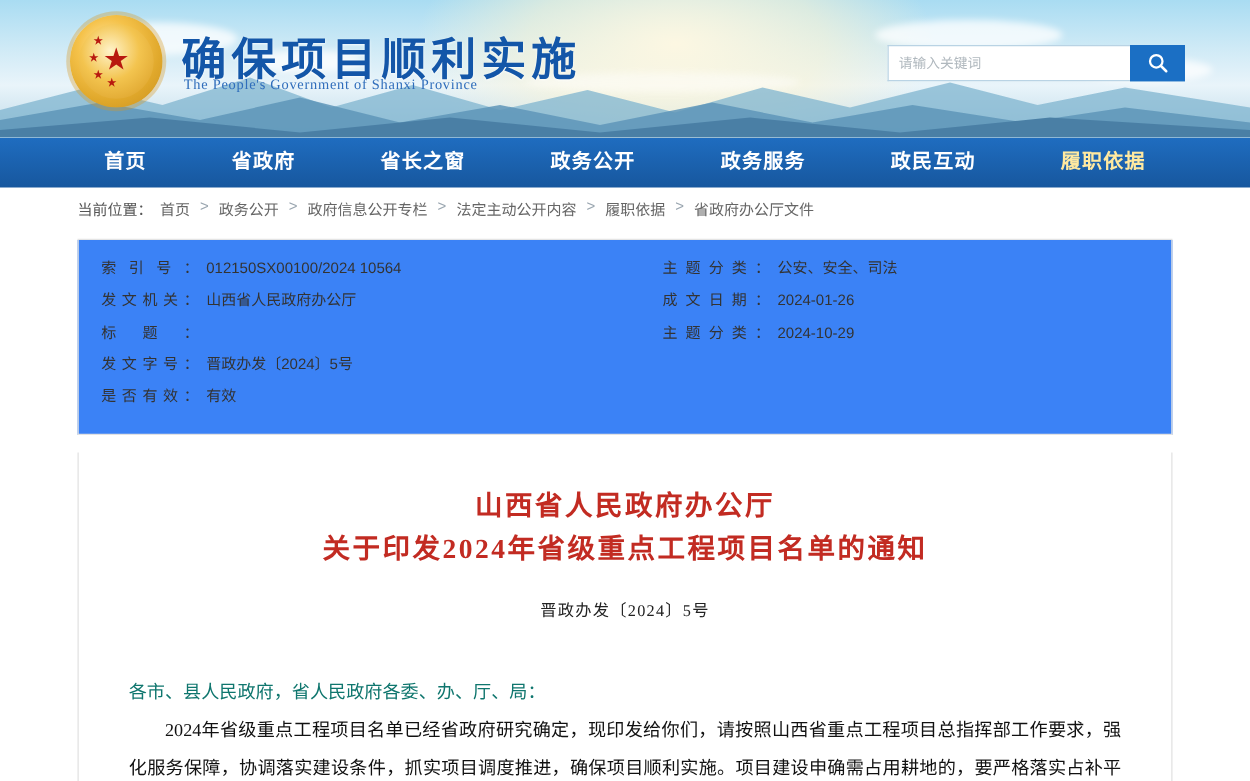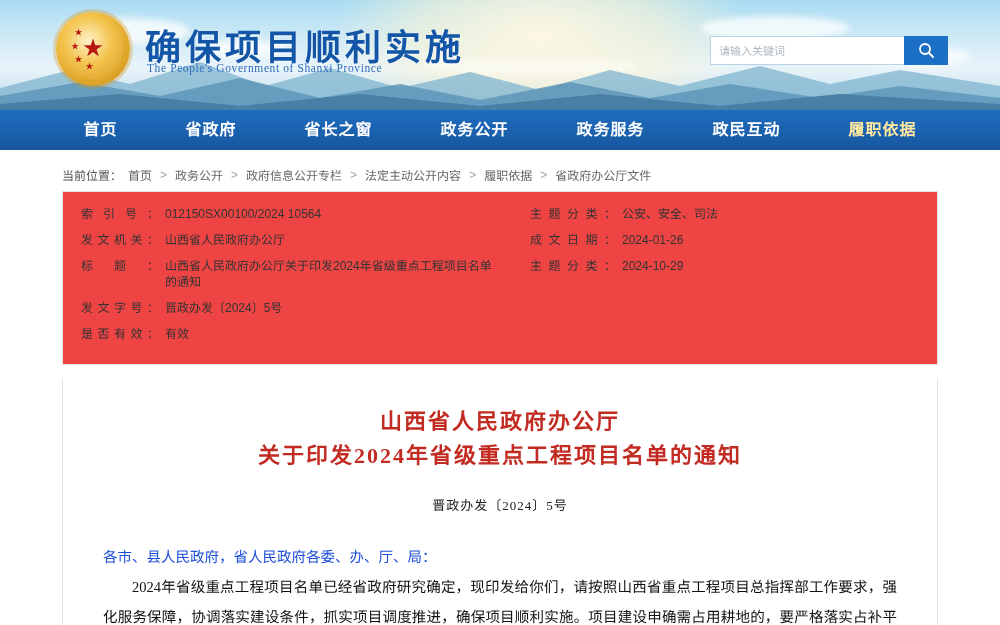--- a/index.html
+++ b/index.html
@@ -121,40 +121,40 @@
   .page {
     width: 1000px;
     background: #fff;
     padding: 0;
   }
   .wrap { width: 876px; margin: 0 auto; }
 
   
   .breadcrumb {
     height: 34px;
-    display: flex; align-items: center;
+    display: flex; 
     font-size: 12px; color: #666;
     border-bottom: 1px solid #e4e4e4;
     margin-top: 8px;
   }
   .breadcrumb .label { color: #555; margin-right: 6px; }
   .breadcrumb a {
     color: #666; text-decoration: none; cursor: pointer;
   }
   .breadcrumb .sep { margin: 0 8px; color: #9aa6b0; }
 
   
   .meta {
     border: 1px solid #e2e2e2;
     border-top: none;
     padding: 14px 18px 12px 18px;
     display: flex;
     font-size: 12px;
     color: #333;
-    background: #ef4444;
+    background: #3b82f6;
   }
   .meta .col { width: 50%; }
   .meta .row { display: flex; margin-bottom: 9px; line-height: 1.4; }
   .meta .k {
     width: 86px;
     min-width: 86px;
     color: #333;
     text-align: justify;
     text-align-last: justify;
     margin-right: 6px;
@@ -184,24 +184,24 @@
   .doc-title .l2 { display: block; }
   .doc-number {
     text-align: center;
     margin-top: 22px;
     font-size: 13px;
     color: #222;
     font-family: "Liberation Serif", serif;
     letter-spacing: 1px;
   }
   .doc-salutation {
-    margin-top: 28px;
+    margin-top: 43px;
     font-size: 14.5px;
-    color: #1d4ed8;
-    font-family: Liberation Sans, sans-serif;
+    color: #0f766e;
+    font-family: Liberation Mono, monospace;
     line-height: 30px;
   }
   .doc-para {
     font-size: 14.5px;
     color: #111;
     font-family: "Liberation Serif", serif;
     line-height: 30px;
     text-indent: 2em;
     text-align: justify;
   }
@@ -281,21 +281,20 @@
         <div class="row">
           <span class="k">索引号</span>
           <span class="v">012150SX00100/2024 10564</span>
         </div>
         <div class="row">
           <span class="k">发文机关</span>
           <span class="v">山西省人民政府办公厅</span>
         </div>
         <div class="row">
           <span class="k">标题</span>
-          <span class="v">山西省人民政府办公厅关于印发2024年省级重点工程项目名单的通知</span>
         </div>
         <div class="row">
           <span class="k">发文字号</span>
           <span class="v">晋政办发〔2024〕5号</span>
         </div>
         <div class="row">
           <span class="k">是否有效</span>
           <span class="v">有效</span>
         </div>
       </div>

